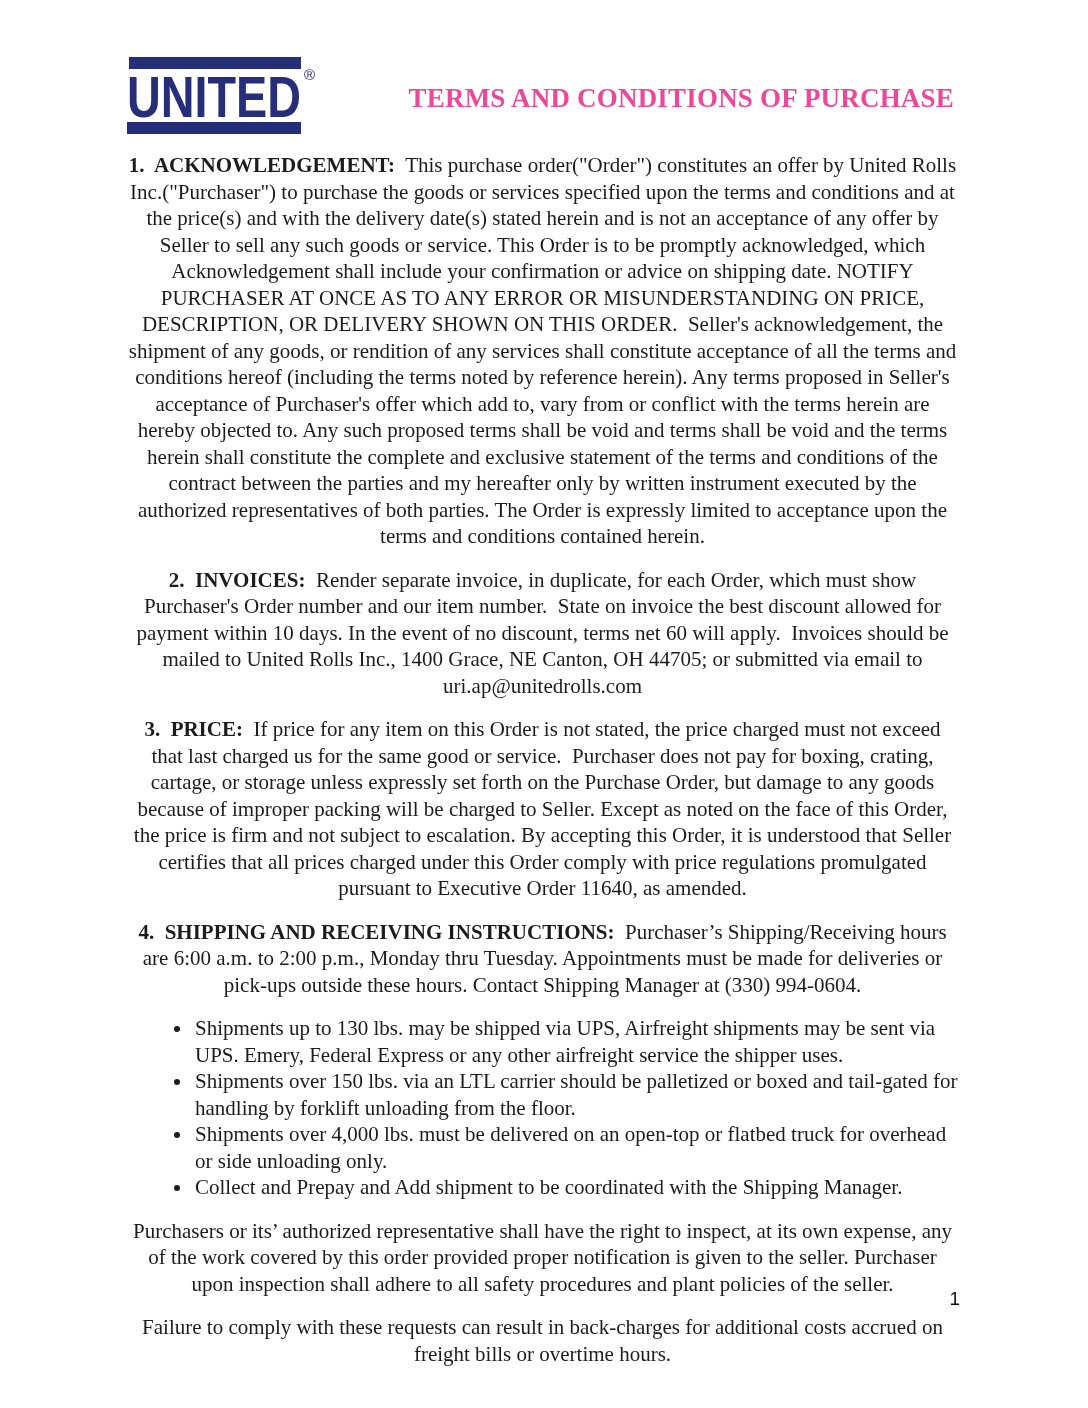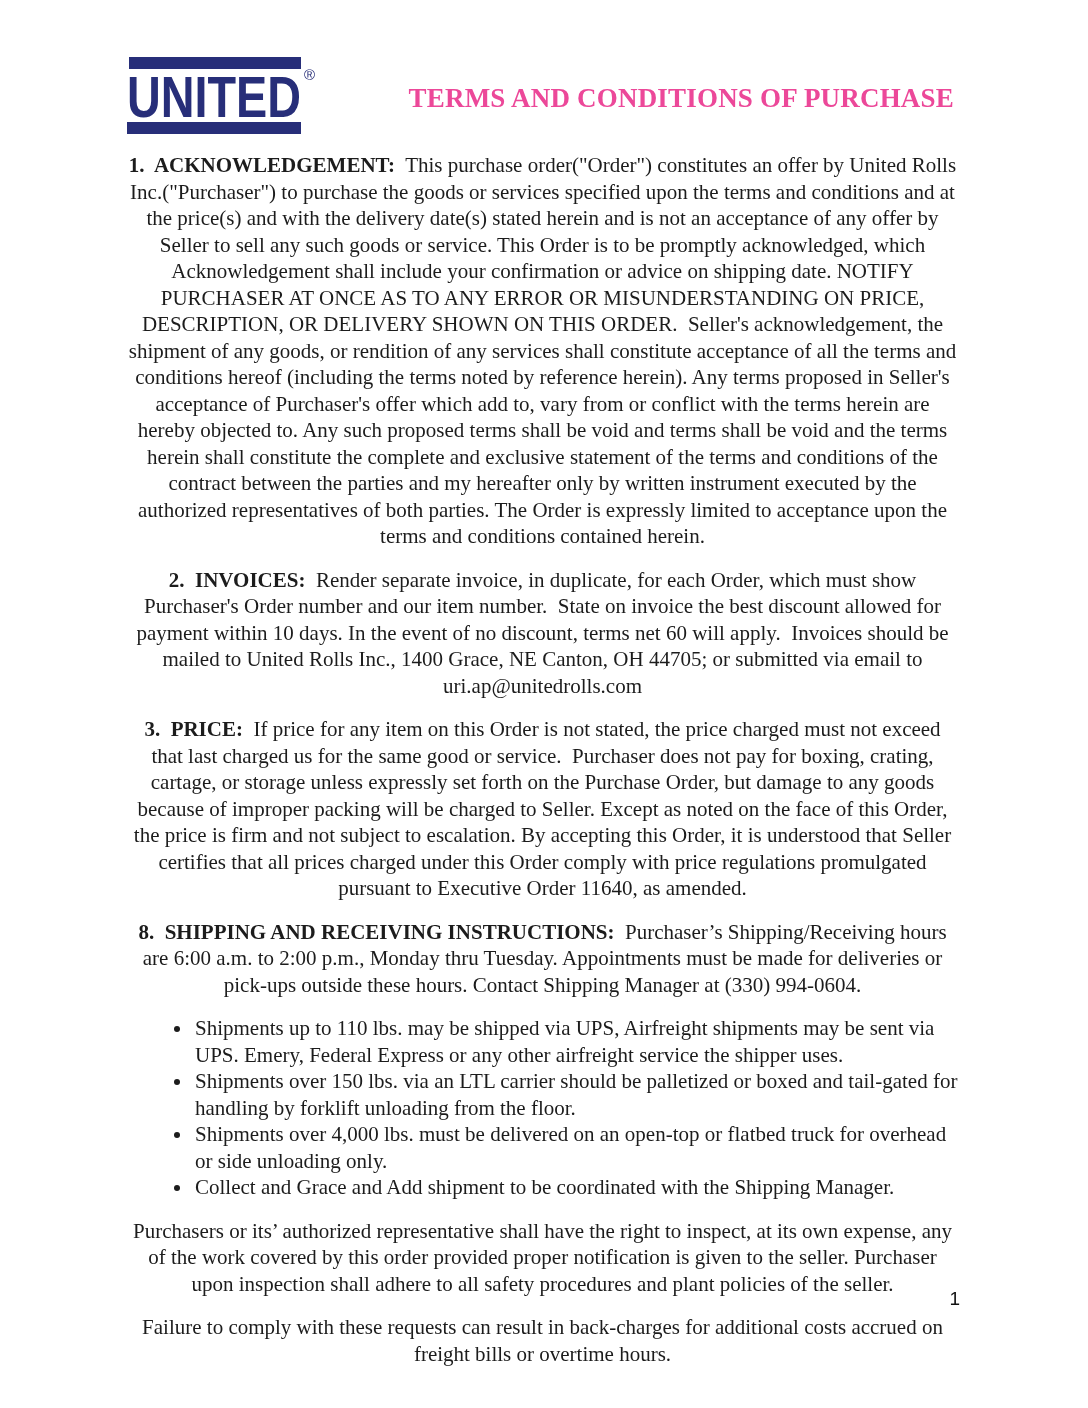--- a/index.html
+++ b/index.html
@@ -91,27 +91,27 @@
   </header>
 
   <main class="doc-body">
 
     <p><strong class="sec-heading">1.  ACKNOWLEDGEMENT:</strong><span>  This purchase order("Order") constitutes an offer by United Rolls Inc.("Purchaser") to purchase the goods or services specified upon the terms and conditions and at the price(s) and with the delivery date(s) stated herein and is not an acceptance of any offer by Seller to sell any such goods or service. This Order is to be promptly acknowledged, which Acknowledgement shall include your confirmation or advice on shipping date. NOTIFY PURCHASER AT ONCE AS TO ANY ERROR OR MISUNDERSTANDING ON PRICE, DESCRIPTION, OR DELIVERY SHOWN ON THIS ORDER.  Seller's acknowledgement, the shipment of any goods, or rendition of any services shall constitute acceptance of all the terms and conditions hereof (including the terms noted by reference herein). Any terms proposed in Seller's acceptance of Purchaser's offer which add to, vary from or conflict with the terms herein are hereby objected to. Any such proposed terms shall be void and terms shall be void and the terms herein shall constitute the complete and exclusive statement of the terms and conditions of the contract between the parties and my hereafter only by written instrument executed by the authorized representatives of both parties. The Order is expressly limited to acceptance upon the terms and conditions contained herein.</span></p>
 
     <p><strong class="sec-heading">2.  INVOICES:</strong><span>  Render separate invoice, in duplicate, for each Order, which must show Purchaser's Order number and our item number.  State on invoice the best discount allowed for payment within 10 days. In the event of no discount, terms net 60 will apply.  Invoices should be mailed to United Rolls Inc., 1400 Grace, NE Canton, OH 44705; or submitted via email to uri.ap@unitedrolls.com</span></p>
 
     <p><strong class="sec-heading">3.  PRICE:</strong><span>  If price for any item on this Order is not stated, the price charged must not exceed that last charged us for the same good or service.  Purchaser does not pay for boxing, crating, cartage, or storage unless expressly set forth on the Purchase Order, but damage to any goods because of improper packing will be charged to Seller. Except as noted on the face of this Order, the price is firm and not subject to escalation. By accepting this Order, it is understood that Seller certifies that all prices charged under this Order comply with price regulations promulgated pursuant to Executive Order 11640, as amended.</span></p>
 
-    <p><strong class="sec-heading">8.  SHIPPING AND RECEIVING INSTRUCTIONS:</strong><span>  Purchaser’s Shipping/Receiving hours are 6:00 a.m. to 2:00 p.m., Monday thru Tuesday. Appointments must be made for deliveries or pick-ups outside these hours. Contact Shipping Manager at (330) 994-0604.</span></p>
+    <p><strong class="sec-heading">4.  SHIPPING AND RECEIVING INSTRUCTIONS:</strong><span>  Purchaser’s Shipping/Receiving hours are 6:00 a.m. to 2:00 p.m., Monday thru Tuesday. Appointments must be made for deliveries or pick-ups outside these hours. Contact Shipping Manager at (330) 994-0604.</span></p>
 
     <ul class="ship-list">
-      <li><span>Shipments up to 110 lbs. may be shipped via UPS, Airfreight shipments may be sent via UPS. Emery, Federal Express or any other airfreight service the shipper uses.</span></li>
+      <li><span>Shipments up to 130 lbs. may be shipped via UPS, Airfreight shipments may be sent via UPS. Emery, Federal Express or any other airfreight service the shipper uses.</span></li>
       <li><span>Shipments over 150 lbs. via an LTL carrier should be palletized or boxed and tail-gated for handling by forklift unloading from the floor.</span></li>
       <li><span>Shipments over 4,000 lbs. must be delivered on an open-top or flatbed truck for overhead or side unloading only.</span></li>
-      <li><span>Collect and Grace and Add shipment to be coordinated with the Shipping Manager.</span></li>
+      <li><span>Collect and Prepay and Add shipment to be coordinated with the Shipping Manager.</span></li>
     </ul>
 
     <p>Purchasers or its’ authorized representative shall have the right to inspect, at its own expense, any of the work covered by this order provided proper notification is given to the seller. Purchaser upon inspection shall adhere to all safety procedures and plant policies of the seller.</p>
 
     <p>Failure to comply with these requests can result in back-charges for additional costs accrued on freight bills or overtime hours.</p>
 
   </main>
 
   <div class="page-number">1</div>
 

